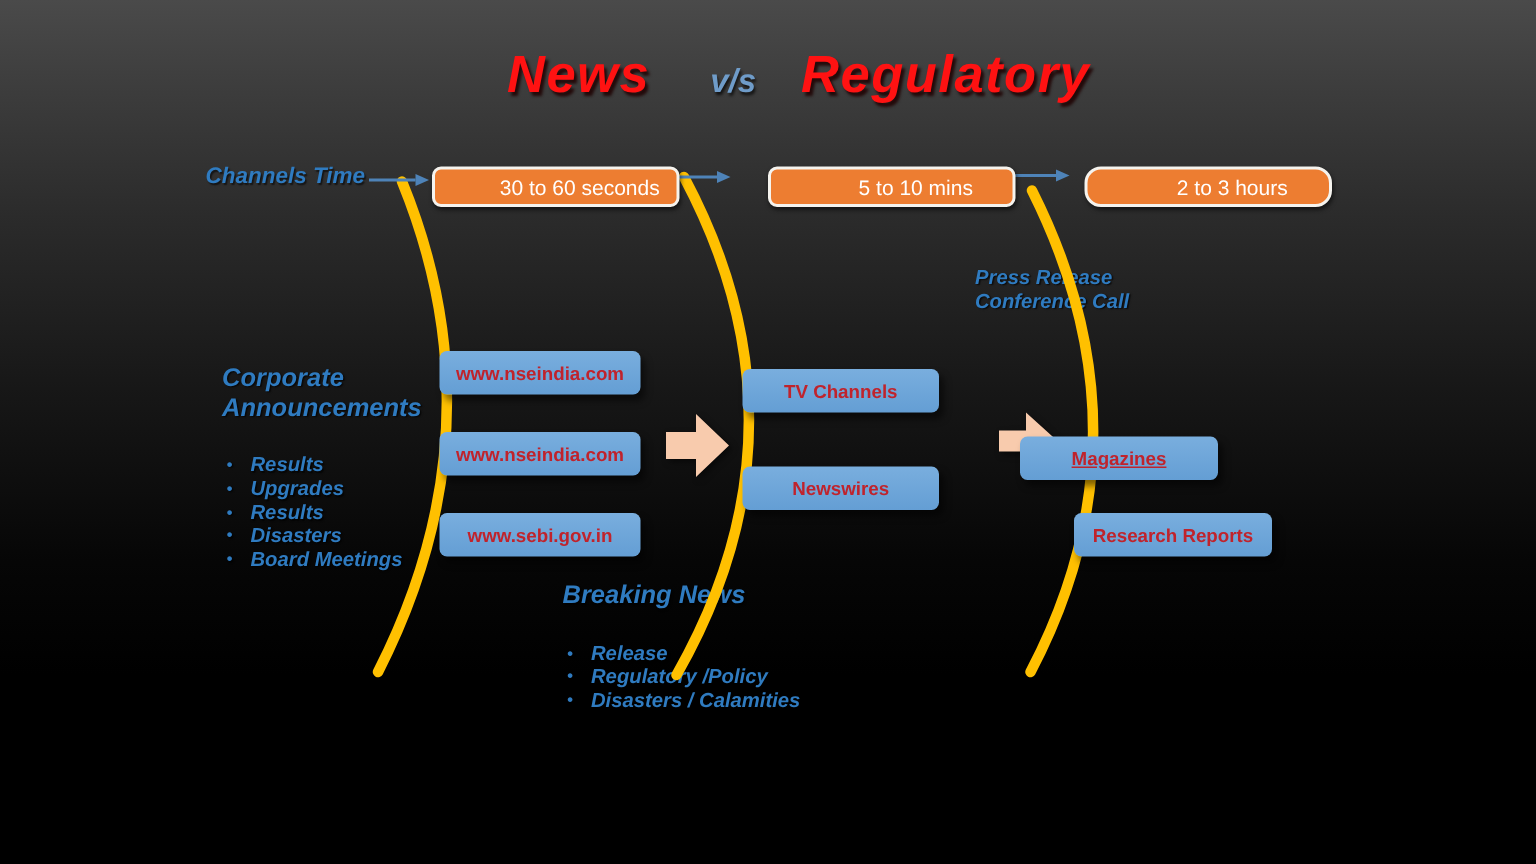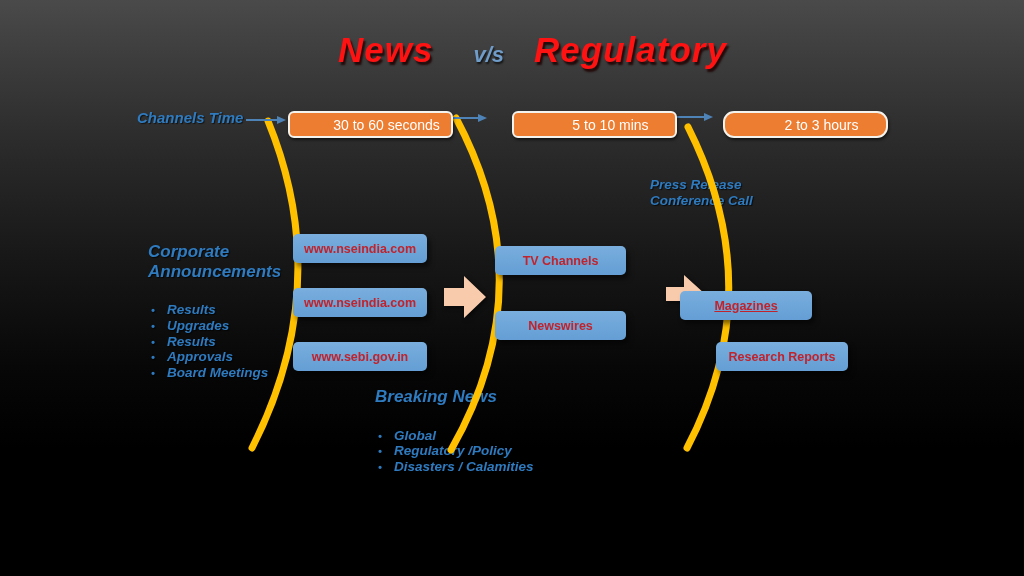--- a/index.html
+++ b/index.html
@@ -65,34 +65,34 @@
   </div>
 
   <div class="abs reaction-label">Channels Time</div>
 
   <div class="abs corp-block blue-text">
     <div class="block-heading">Corporate Announcements</div>
     <ul class="bullets">
       <li>Results</li>
       <li>Upgrades</li>
       <li>Results</li>
-      <li>Approvals</li>
+      <li>Disasters</li>
       <li>Board Meetings</li>
     </ul>
   </div>
 
   <div class="abs mgmt-block blue-text">
     <div>Press Release</div>
     <div>Conference Call</div>
   </div>
 
   <div class="abs break-block blue-text">
     <div class="block-heading">Breaking News</div>
     <ul class="bullets">
-      <li>Global</li>
+      <li>Release</li>
       <li>Regulatory /Policy</li>
       <li>Disasters / Calamities</li>
     </ul>
   </div>
 
   <svg class="abs overlay" width="1024" height="576" viewBox="0 0 1024 576">
 
     <path d="M 268 121 Q 335 285 252 448" fill="none" stroke="#ffc000" stroke-width="7" stroke-linecap="round"></path>
     <path d="M 456 118 Q 545 285 451 450" fill="none" stroke="#ffc000" stroke-width="7" stroke-linecap="round"></path>
     <path d="M 688 127 Q 770 290 687 448" fill="none" stroke="#ffc000" stroke-width="7" stroke-linecap="round"></path>

